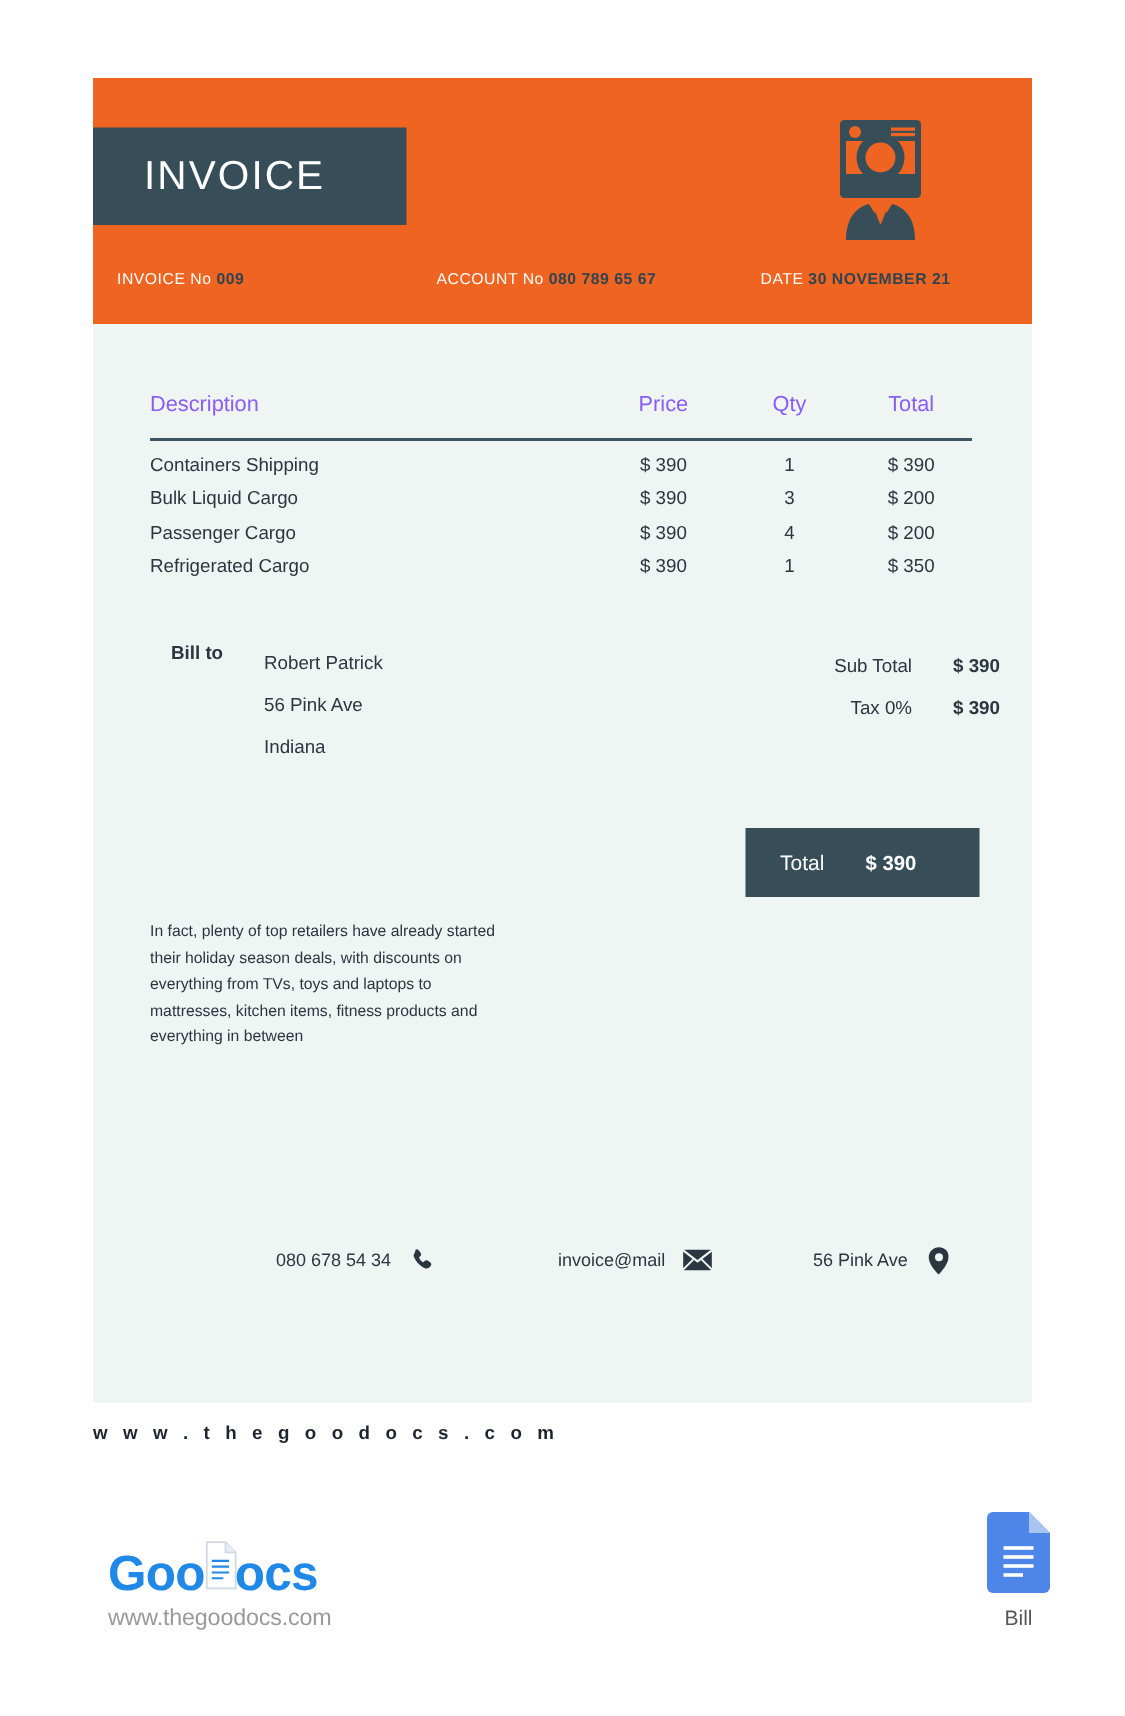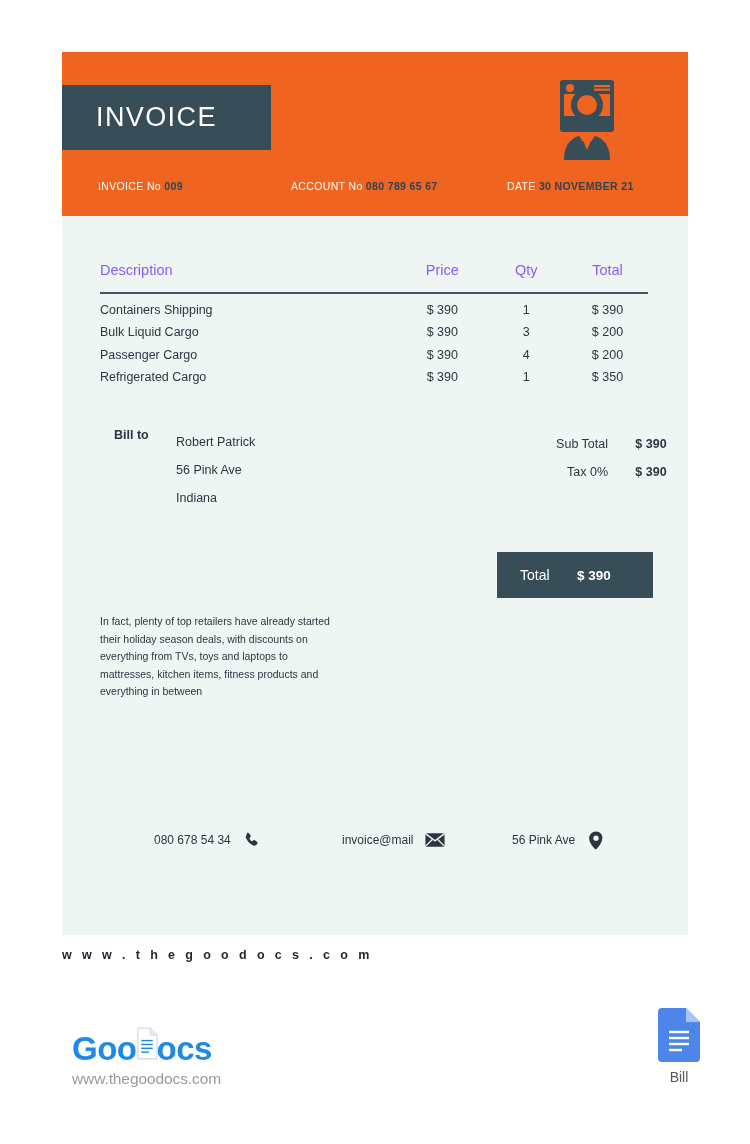--- a/index.html
+++ b/index.html
@@ -65,21 +65,21 @@
     height: 22px;
   }
   .meta-item {
     position: absolute;
     font-size: 10.5px;
     letter-spacing: 0.35px;
     white-space: nowrap;
   }
   .meta-item .lbl { color: #ffffff; font-weight: 400; }
   .meta-item .val { color: #2f4450; font-weight: 700; }
-  .meta-invoice  { left: 36px; }
+  .meta-invoice  { left: 16px; }
   .meta-account  { left: 229px; }
   .meta-date     { left: 445px; }
 
   
   .body-area {
     position: relative;
     padding: 0 38px;
   }
 
   
@@ -198,21 +198,21 @@
     top: 778px;
     height: 28px;
   }
   .contact {
     position: absolute;
     display: flex;
     align-items: center;
     gap: 11px;
     white-space: nowrap;
   }
-  .contact .ctext { font-size: 12px; color: #2b3640; }
+  .contact .ctext { font-size: 12px; color: #2b3640; margin-left: 30px; }
   .contact .cicon { width: 20px; height: 20px; display:flex; align-items:center; justify-content:center; }
   .contact-phone { left: 54px; }
   .contact-mail  { left: 242px; }
   .contact-addr  { left: 412px; }
 
   .site-url {
     position: absolute;
     left: 0; right: 0;
     top: 896px;
     text-align: left;

